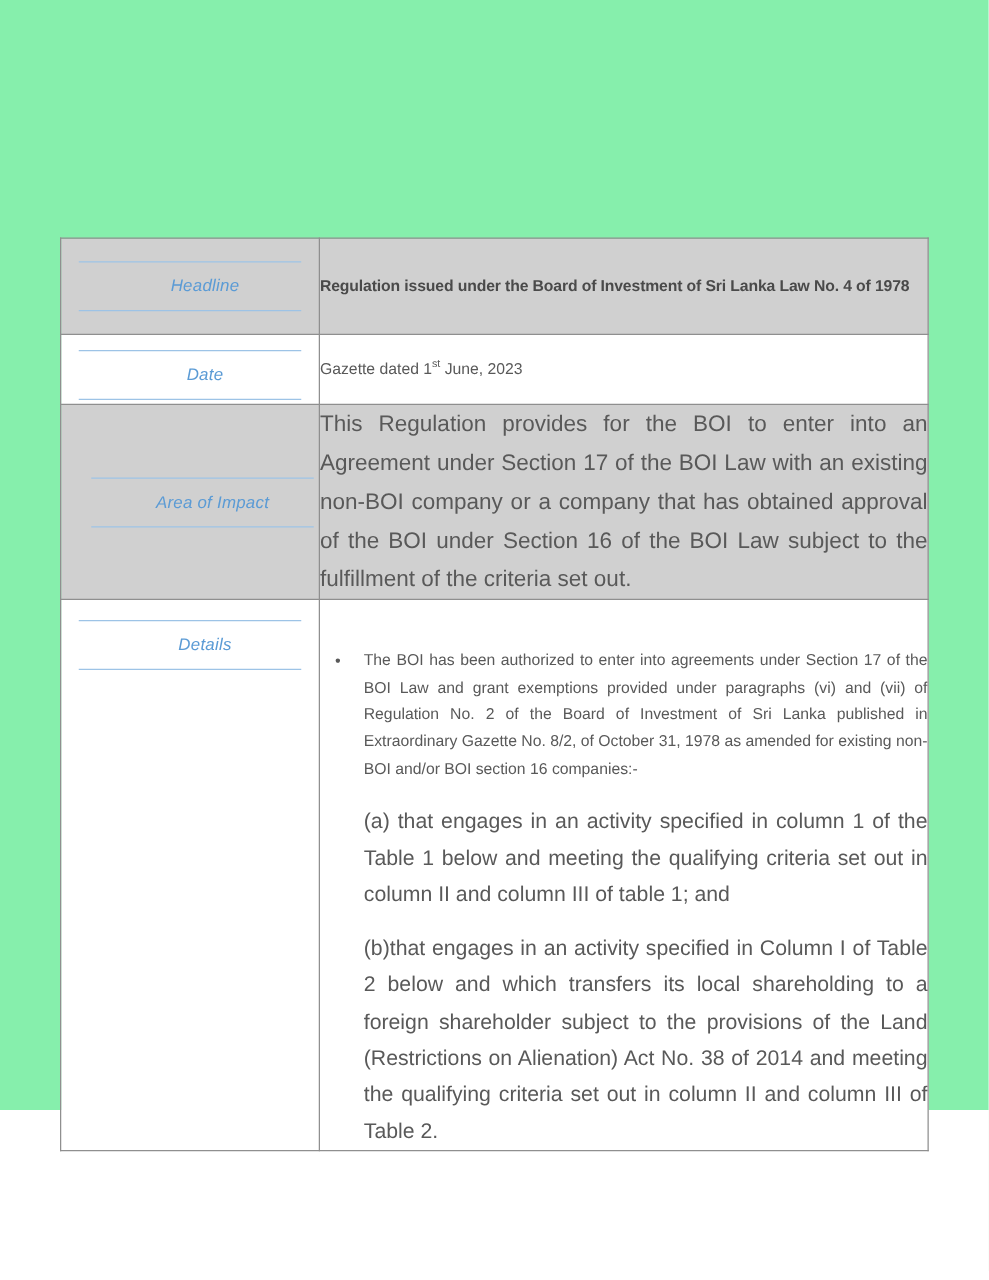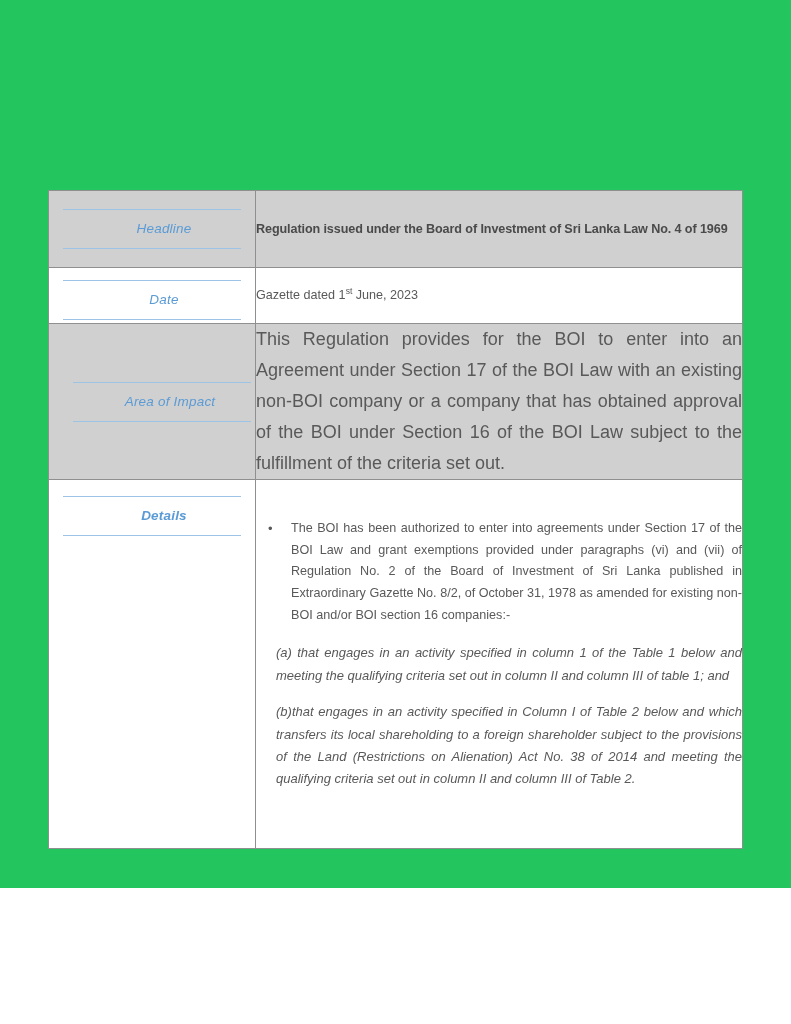--- a/index.html
+++ b/index.html
@@ -11,21 +11,21 @@
     width: 791px;
     height: 1024px;
     font-family: "Liberation Sans", sans-serif;
     -webkit-font-smoothing: antialiased;
   }
 
   .page {
     position: relative;
     width: 791px;
     height: 888px;
-    background: #22c55e;
+    background: #86efac;
     box-sizing: border-box;
   }
 
   .doc-table {
     position: absolute;
     left: 48px;
     top: 190px;
     width: 694px;
     border-collapse: collapse;
     table-layout: fixed;
@@ -74,21 +74,21 @@
     text-align: center;
     padding: 11px 0 11px 24px;
     line-height: 1.2;
     white-space: nowrap;
   }
 
   
   .label-pad-headline { padding-top: 18px; padding-bottom: 18px; }
   .label-pad-date     { padding-top: 12px; padding-bottom: 3px; }
   .label-pad-area     { padding-top: 12px; padding-bottom: 12px; margin-left: 12px; }
-  .label-pad-details  { padding-top: 8px;  padding-bottom: 8px; font-weight: bold;  }
+  .label-pad-details  { padding-top: 8px;  padding-bottom: 8px;  }
 
   .cell-pad-headline { padding: 18px 14px 18px 12px; }
   .cell-pad-date     { padding: 16px 14px 16px 12px; }
   .cell-pad-area     { padding: 14px 14px 14px 12px; }
   .cell-pad-details  { padding: 16px 16px 18px 12px; }
 
   .headline-text {
     font-size: 12.6px;
     font-weight: bold;
     color: #4a4a4a;
@@ -130,47 +130,46 @@
   .bullet-dot {
     position: absolute;
     left: 12px;
     top: 0;
     font-size: 13px;
     color: #595959;
     line-height: 1.72;
   }
 
   .sub-para {
-    margin: 14px 0 0 20px;
-    font-size: 13px;
+    margin: 14px 0 0 35px;
+    font-size: 17px;
     color: #595959;
     line-height: 1.72;
     text-align: justify;
-    font-style: italic;
   }
   .sub-para.first { margin-top: 16px; }
 </style>
 </head>
 <body>
 
 <div class="page">
 
   <table class="doc-table">
     <tbody>
 
       <tr>
         <td class="label-cell shaded">
           <div class="label-block label-pad-headline">
             <div class="label-rule"></div>
             <div class="label-text">Headline</div>
             <div class="label-rule"></div>
           </div>
         </td>
         <td class="content-cell shaded cell-pad-headline">
-          <div class="headline-text">Regulation issued under the Board of Investment of Sri Lanka Law No. 4 of 1969</div>
+          <div class="headline-text">Regulation issued under the Board of Investment of Sri Lanka Law No. 4 of 1978</div>
         </td>
       </tr>
 
       <tr>
         <td class="label-cell plain">
           <div class="label-block label-pad-date">
             <div class="label-rule"></div>
             <div class="label-text">Date</div>
             <div class="label-rule"></div>
           </div>

